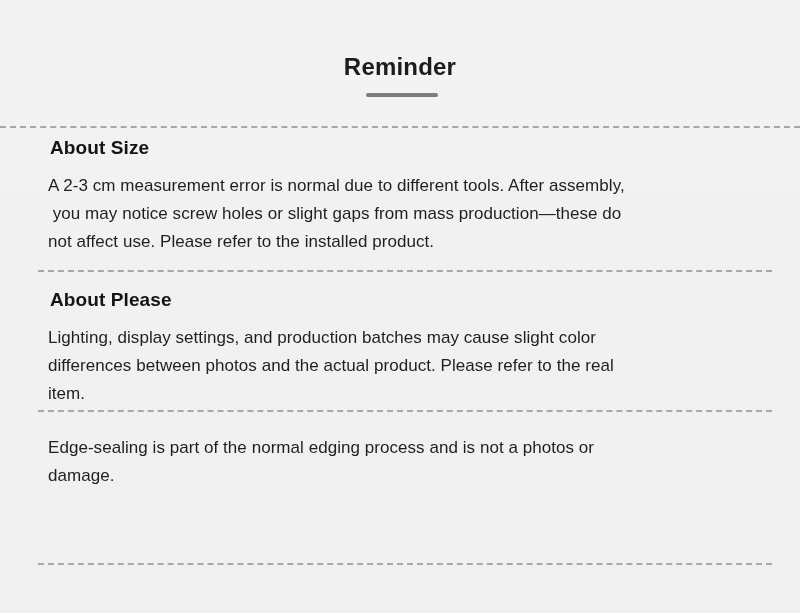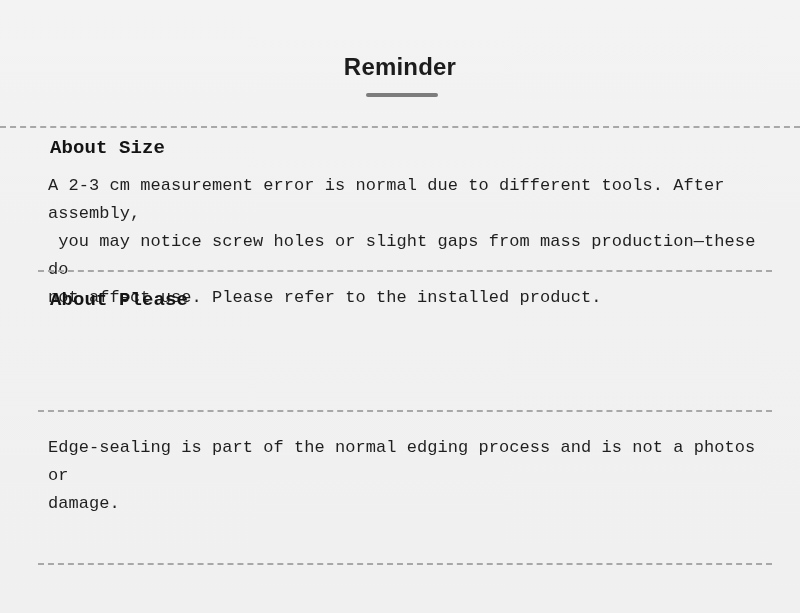--- a/index.html
+++ b/index.html
@@ -72,21 +72,20 @@
   .divider-1 { top: 126px; }
   .divider-2 { top: 270px; }
   .divider-3 { top: 410px; }
   .divider-4 { top: 563px; }
 
   
   .section {
     position: absolute;
     left: 0;
     width: 800px;
-    font-family: Liberation Mono, monospace;
   }
   .section-1 { top: 136px; }
   .section-2 { top: 288px; }
   .section-3 { top: 434px; }
 
   .section-heading {
     margin: 0 0 12px 50px;
     font-size: 19px;
     font-weight: bold;
     color: #141414;
@@ -120,20 +119,23 @@
     <h2 class="section-heading">About Size</h2>
     <p class="section-body">A 2-3 cm measurement error is normal due to different tools. After assembly,
  you may notice screw holes or slight gaps from mass production—these do
 not affect use. Please refer to the installed product.</p>
   </div>
 
   <div class="divider inset divider-2"></div>
 
   <div class="section section-2">
     <h2 class="section-heading">About Please</h2>
+    <p class="section-body">Lighting, display settings, and production batches may cause slight color
+differences between photos and the actual product. Please refer to the real
+item.</p>
   </div>
 
   <div class="divider inset divider-3"></div>
 
   <div class="section section-3">
     <p class="section-body">Edge-sealing is part of the normal edging process and is not a photos or
 damage.</p>
   </div>
 
   <div class="divider inset divider-4"></div>

